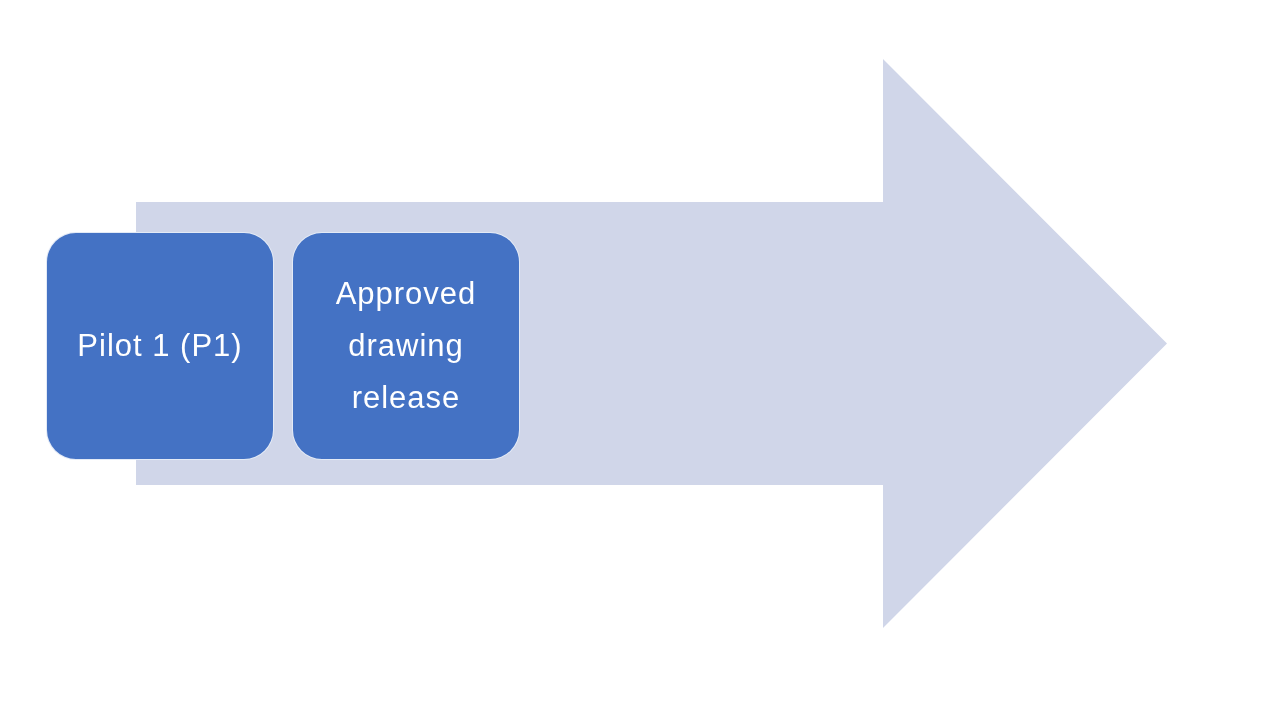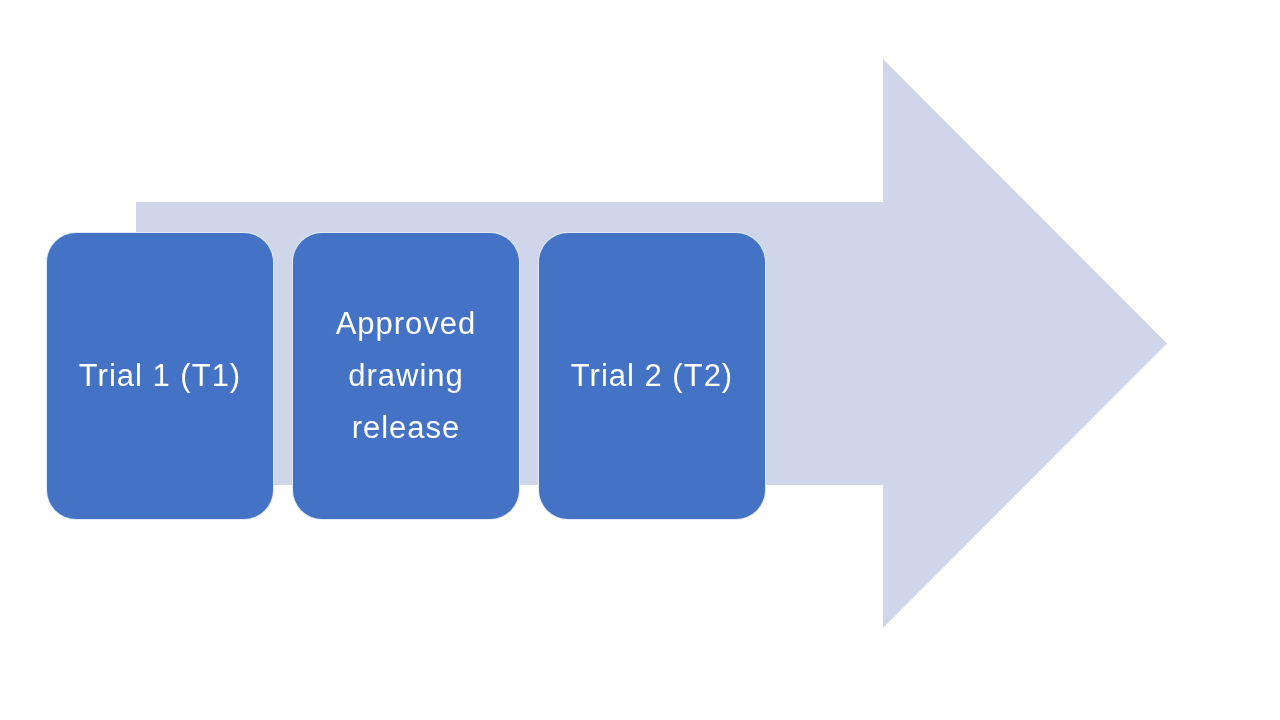--- a/index.html
+++ b/index.html
@@ -26,21 +26,21 @@
   .steps-row {
     position: absolute;
     left: 46px;
     top: 232px;
     display: flex;
     gap: 18px;
   }
   .step-box {
     box-sizing: border-box;
     width: 228px;
-    height: 288px;
+    height: 228px;
     background: #4472C4;
     border: 1.5px solid rgba(255,255,255,0.85);
     border-radius: 30px;
     display: flex;
     align-items: center;
     justify-content: center;
     text-align: center;
     padding: 0 26px;
   }
   .step-label {
@@ -55,23 +55,20 @@
 <body>
 
 <div class="stage">
 
   <svg class="arrow-svg" viewBox="0 0 1280 720" aria-hidden="true">
     <polygon points="136,202 883,202 883,59 1167,343.5 883,628 883,485 136,485" fill="#D0D6E9"></polygon>
   </svg>
 
   <div class="steps-row">
     <div class="step-box">
-      <span class="step-label">Trial 1 (T1)</span>
+      <span class="step-label">Pilot 1 (P1)</span>
     </div>
     <div class="step-box">
       <span class="step-label">Approved drawing release</span>
-    </div>
-    <div class="step-box">
-      <span class="step-label">Trial 2 (T2)</span>
     </div>
   </div>
 
 </div>
 
 </body></html>

